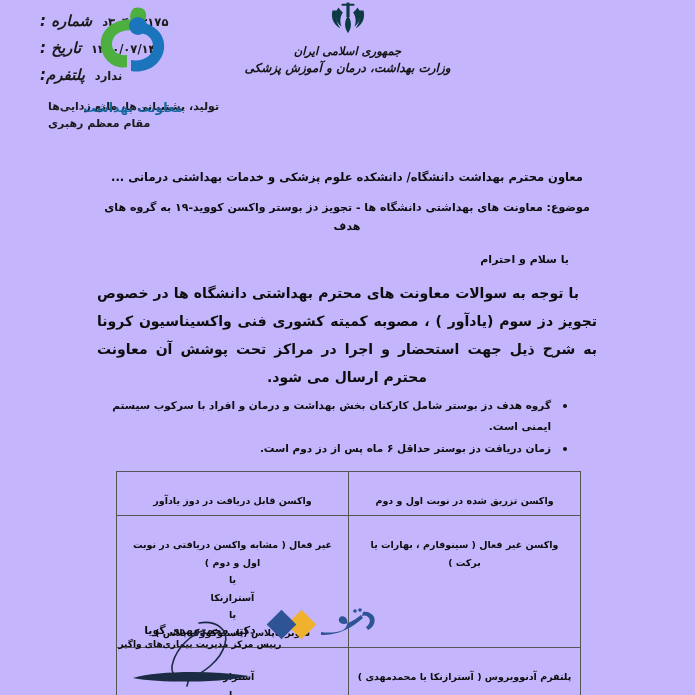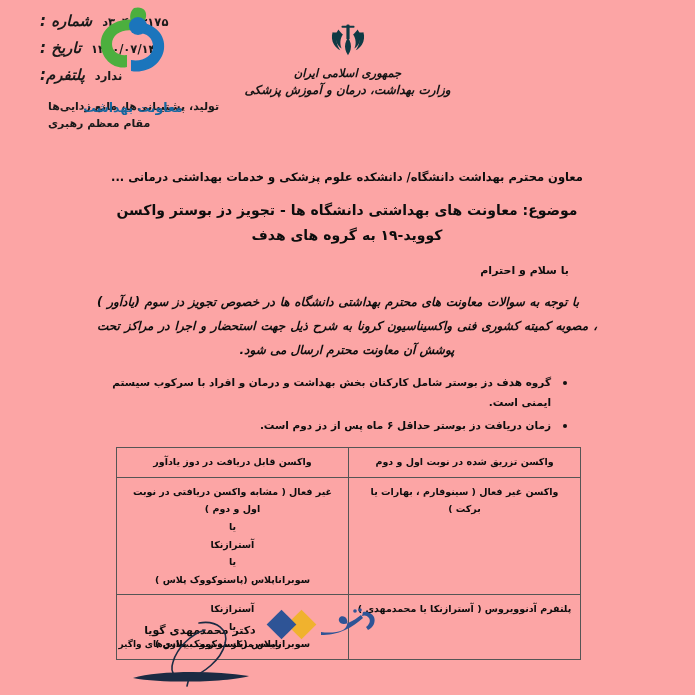--- a/index.html
+++ b/index.html
@@ -14,21 +14,21 @@
     position: relative;
     overflow: hidden;
     font-family: "DejaVu Sans", "Liberation Sans", sans-serif;
     color: #111111;
     direction: rtl;
   }
 
   .page {
     position: absolute;
     inset: 0;
-    background: #fca5a5;
+    background: #c4b5fd;
   }
 
   
   .header {
     position: absolute;
     top: 0;
     left: 0;
     width: 695px;
     height: 150px;
   }
@@ -69,21 +69,21 @@
     font-size: 11px;
     line-height: 1.55;
     color: #1a1a1a;
     font-weight: 600;
     padding-left: 8px;
   }
 
   
   .emblem-block {
     position: absolute;
-    top: 24px;
+    top: 2px;
     left: 0;
     right: 0;
     margin: 0 auto;
     width: 240px;
     text-align: center;
   }
   .emblem-svg { display: block; margin: 0 auto; }
   .emblem-line1 {
     margin-top: 6px;
     font-size: 11.5px;
@@ -126,47 +126,46 @@
   }
   .addressee {
     font-size: 11.5px;
     font-weight: 700;
     line-height: 1.7;
     text-align: center;
     color: #0d0d0d;
     margin-bottom: 10px;
   }
   .subject {
-    font-size: 14px;
+    font-size: 11px;
     font-weight: 700;
     line-height: 1.8;
     text-align: center;
     color: #0d0d0d;
     margin-bottom: 16px;
     margin-top: 9px;
   }
   .subject .subject-label { font-weight: 700; }
   .greeting {
     font-size: 11px;
     font-weight: 700;
     text-align: right;
     margin-right: 28px;
     margin-bottom: 13px;
     color: #0d0d0d;
   }
   .para {
-    font-size: 12px;
+    font-size: 14px;
     font-weight: 600;
     line-height: 2.0;
     text-align: justify;
     text-align-last: center;
     color: #0d0d0d;
-    margin-bottom: 10px;
+    margin-bottom: 4px;
     text-indent: 18px;
-    font-style: italic;
   }
 
   
   .bullets {
     list-style: none;
     margin: 0 0 12px 0;
     padding: 0 30px 0 0;
   }
   .bullets li {
     position: relative;
@@ -191,21 +190,21 @@
 
   
   .vax-table {
     width: 465px;
     margin: 6px 16px 0 0;
     border-collapse: collapse;
     table-layout: fixed;
   }
   .vax-table td, .vax-table th {
     border: 1px solid #555;
-    padding: 5px 8px 6px 8px;
+    padding: 20px 8px 6px 8px;
     font-size: 9.5px;
     font-weight: 600;
     color: #0d0d0d;
     vertical-align: top;
     text-align: center;
     line-height: 1.85;
   }
   .vax-table th { font-weight: 600; }
   .cell-lines { display: block; }
   .cell-lines span { display: block; }

